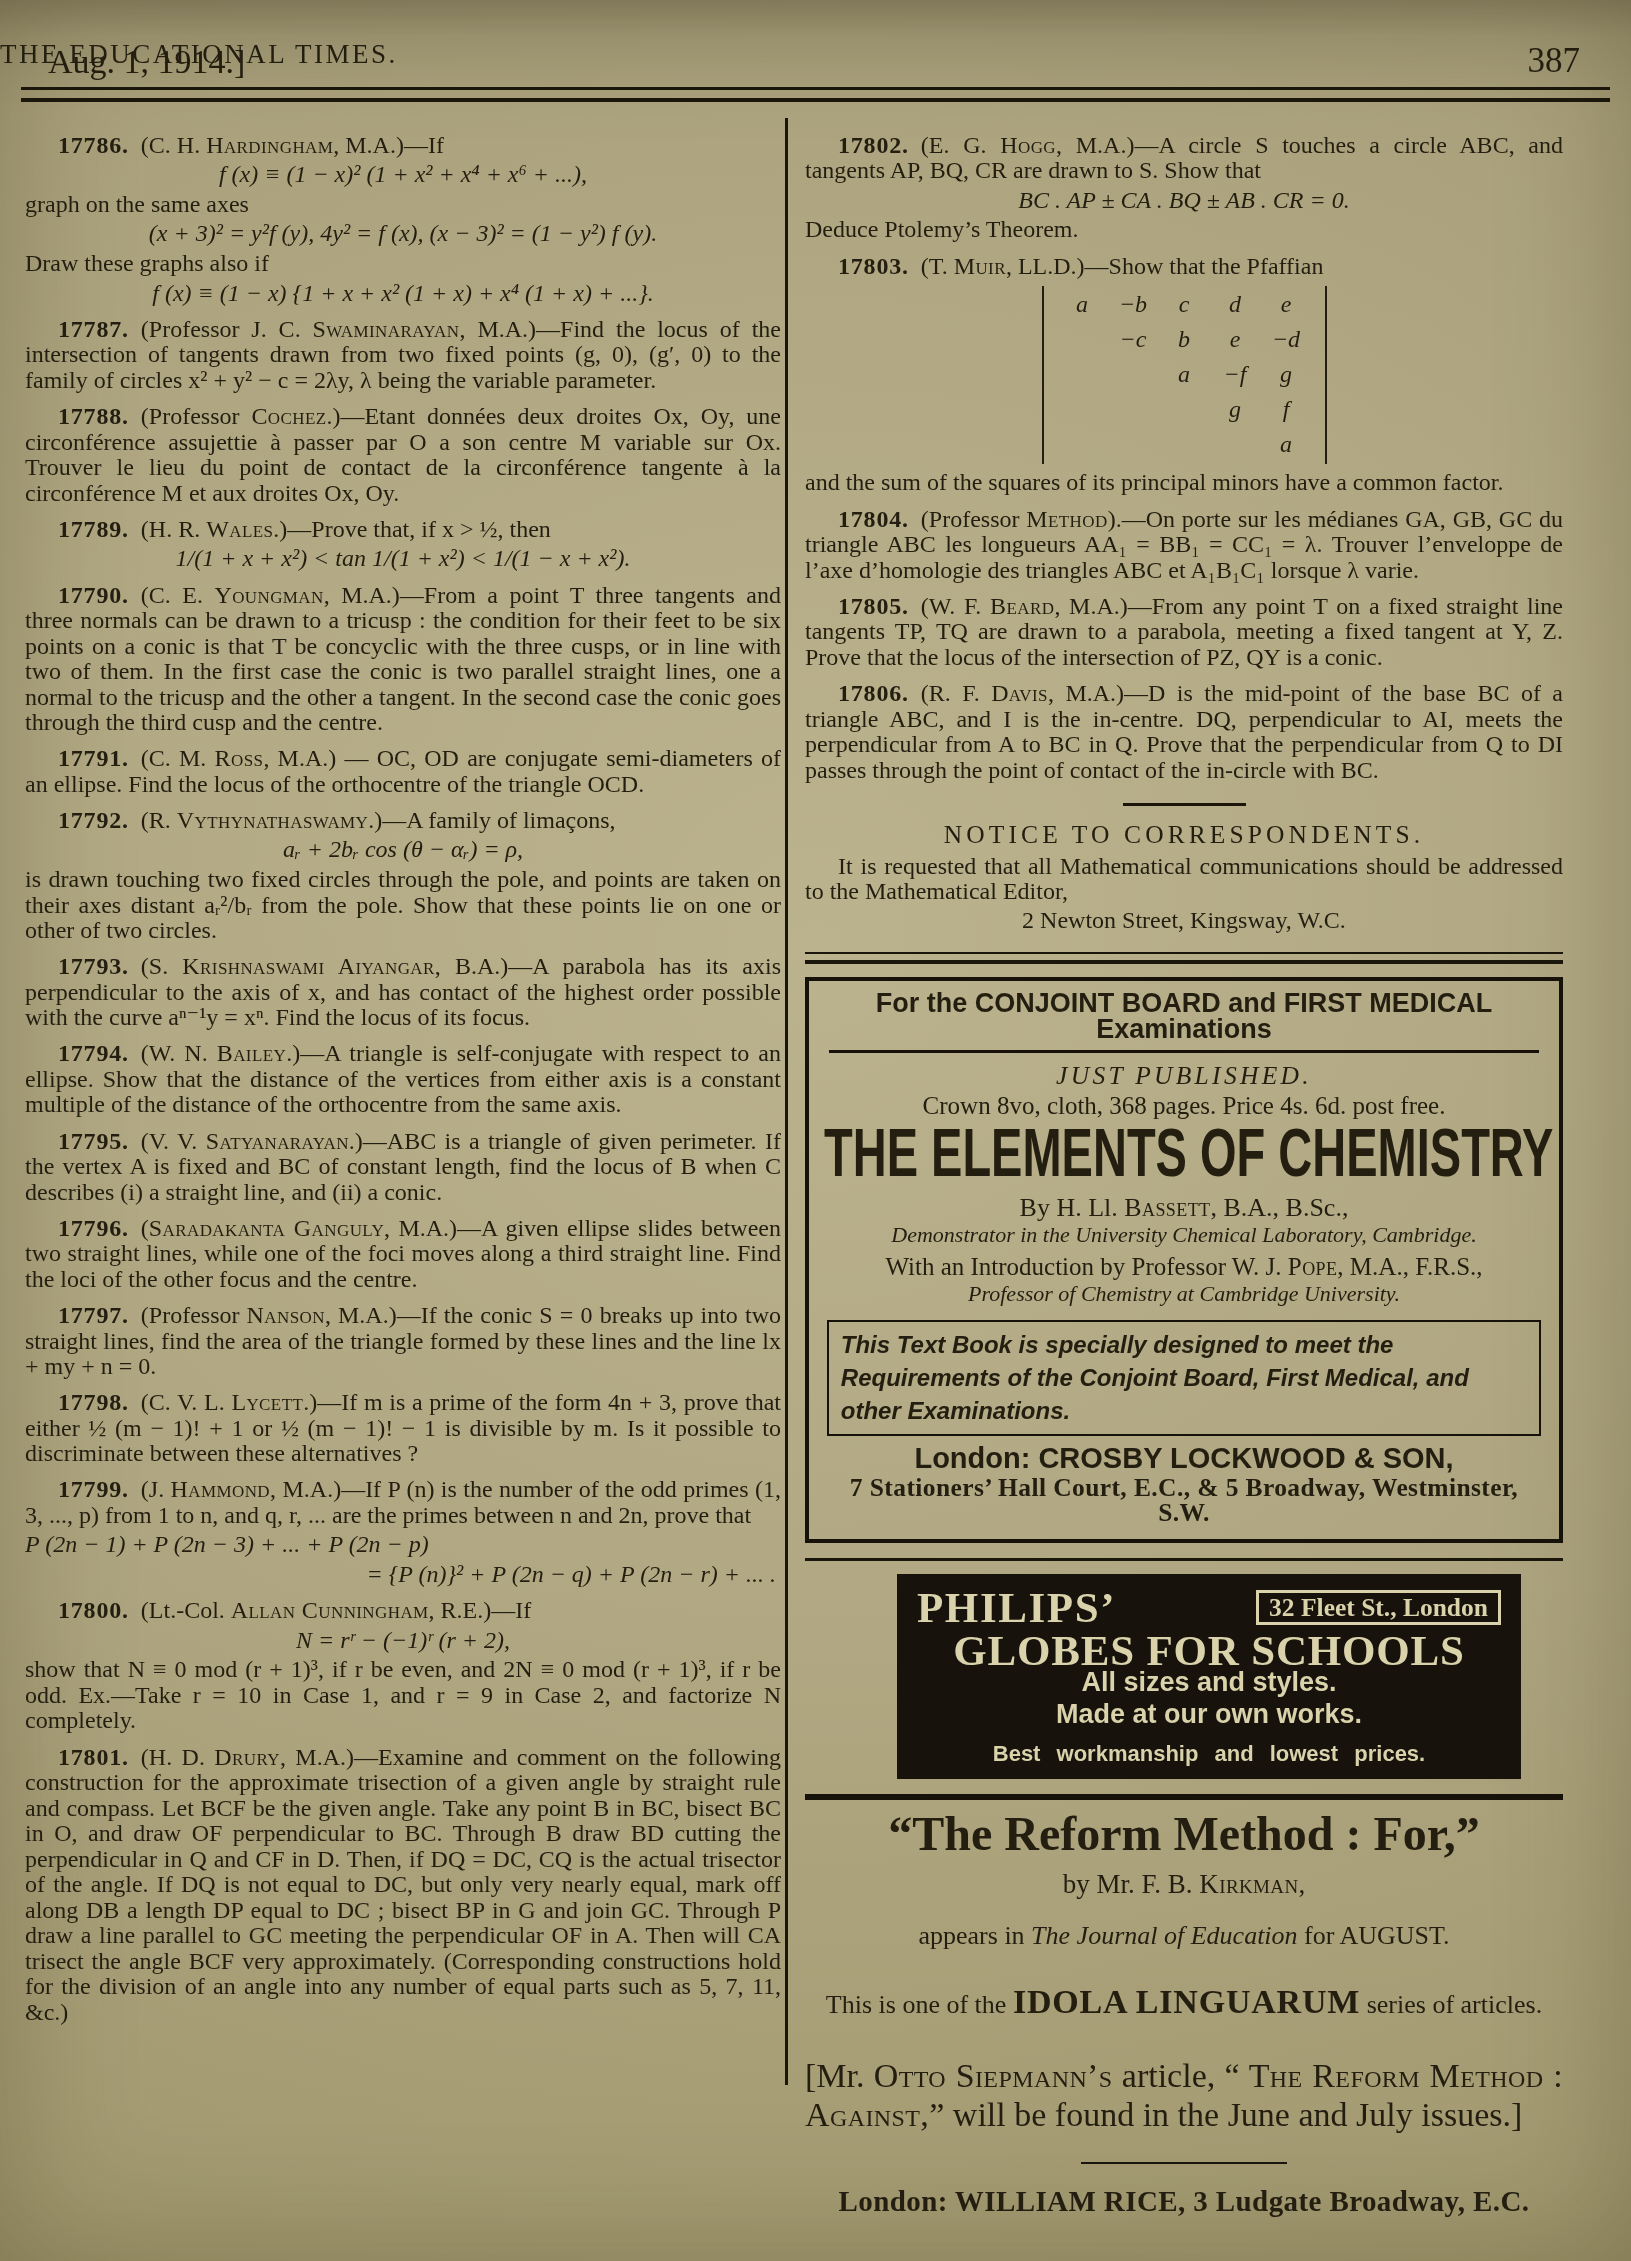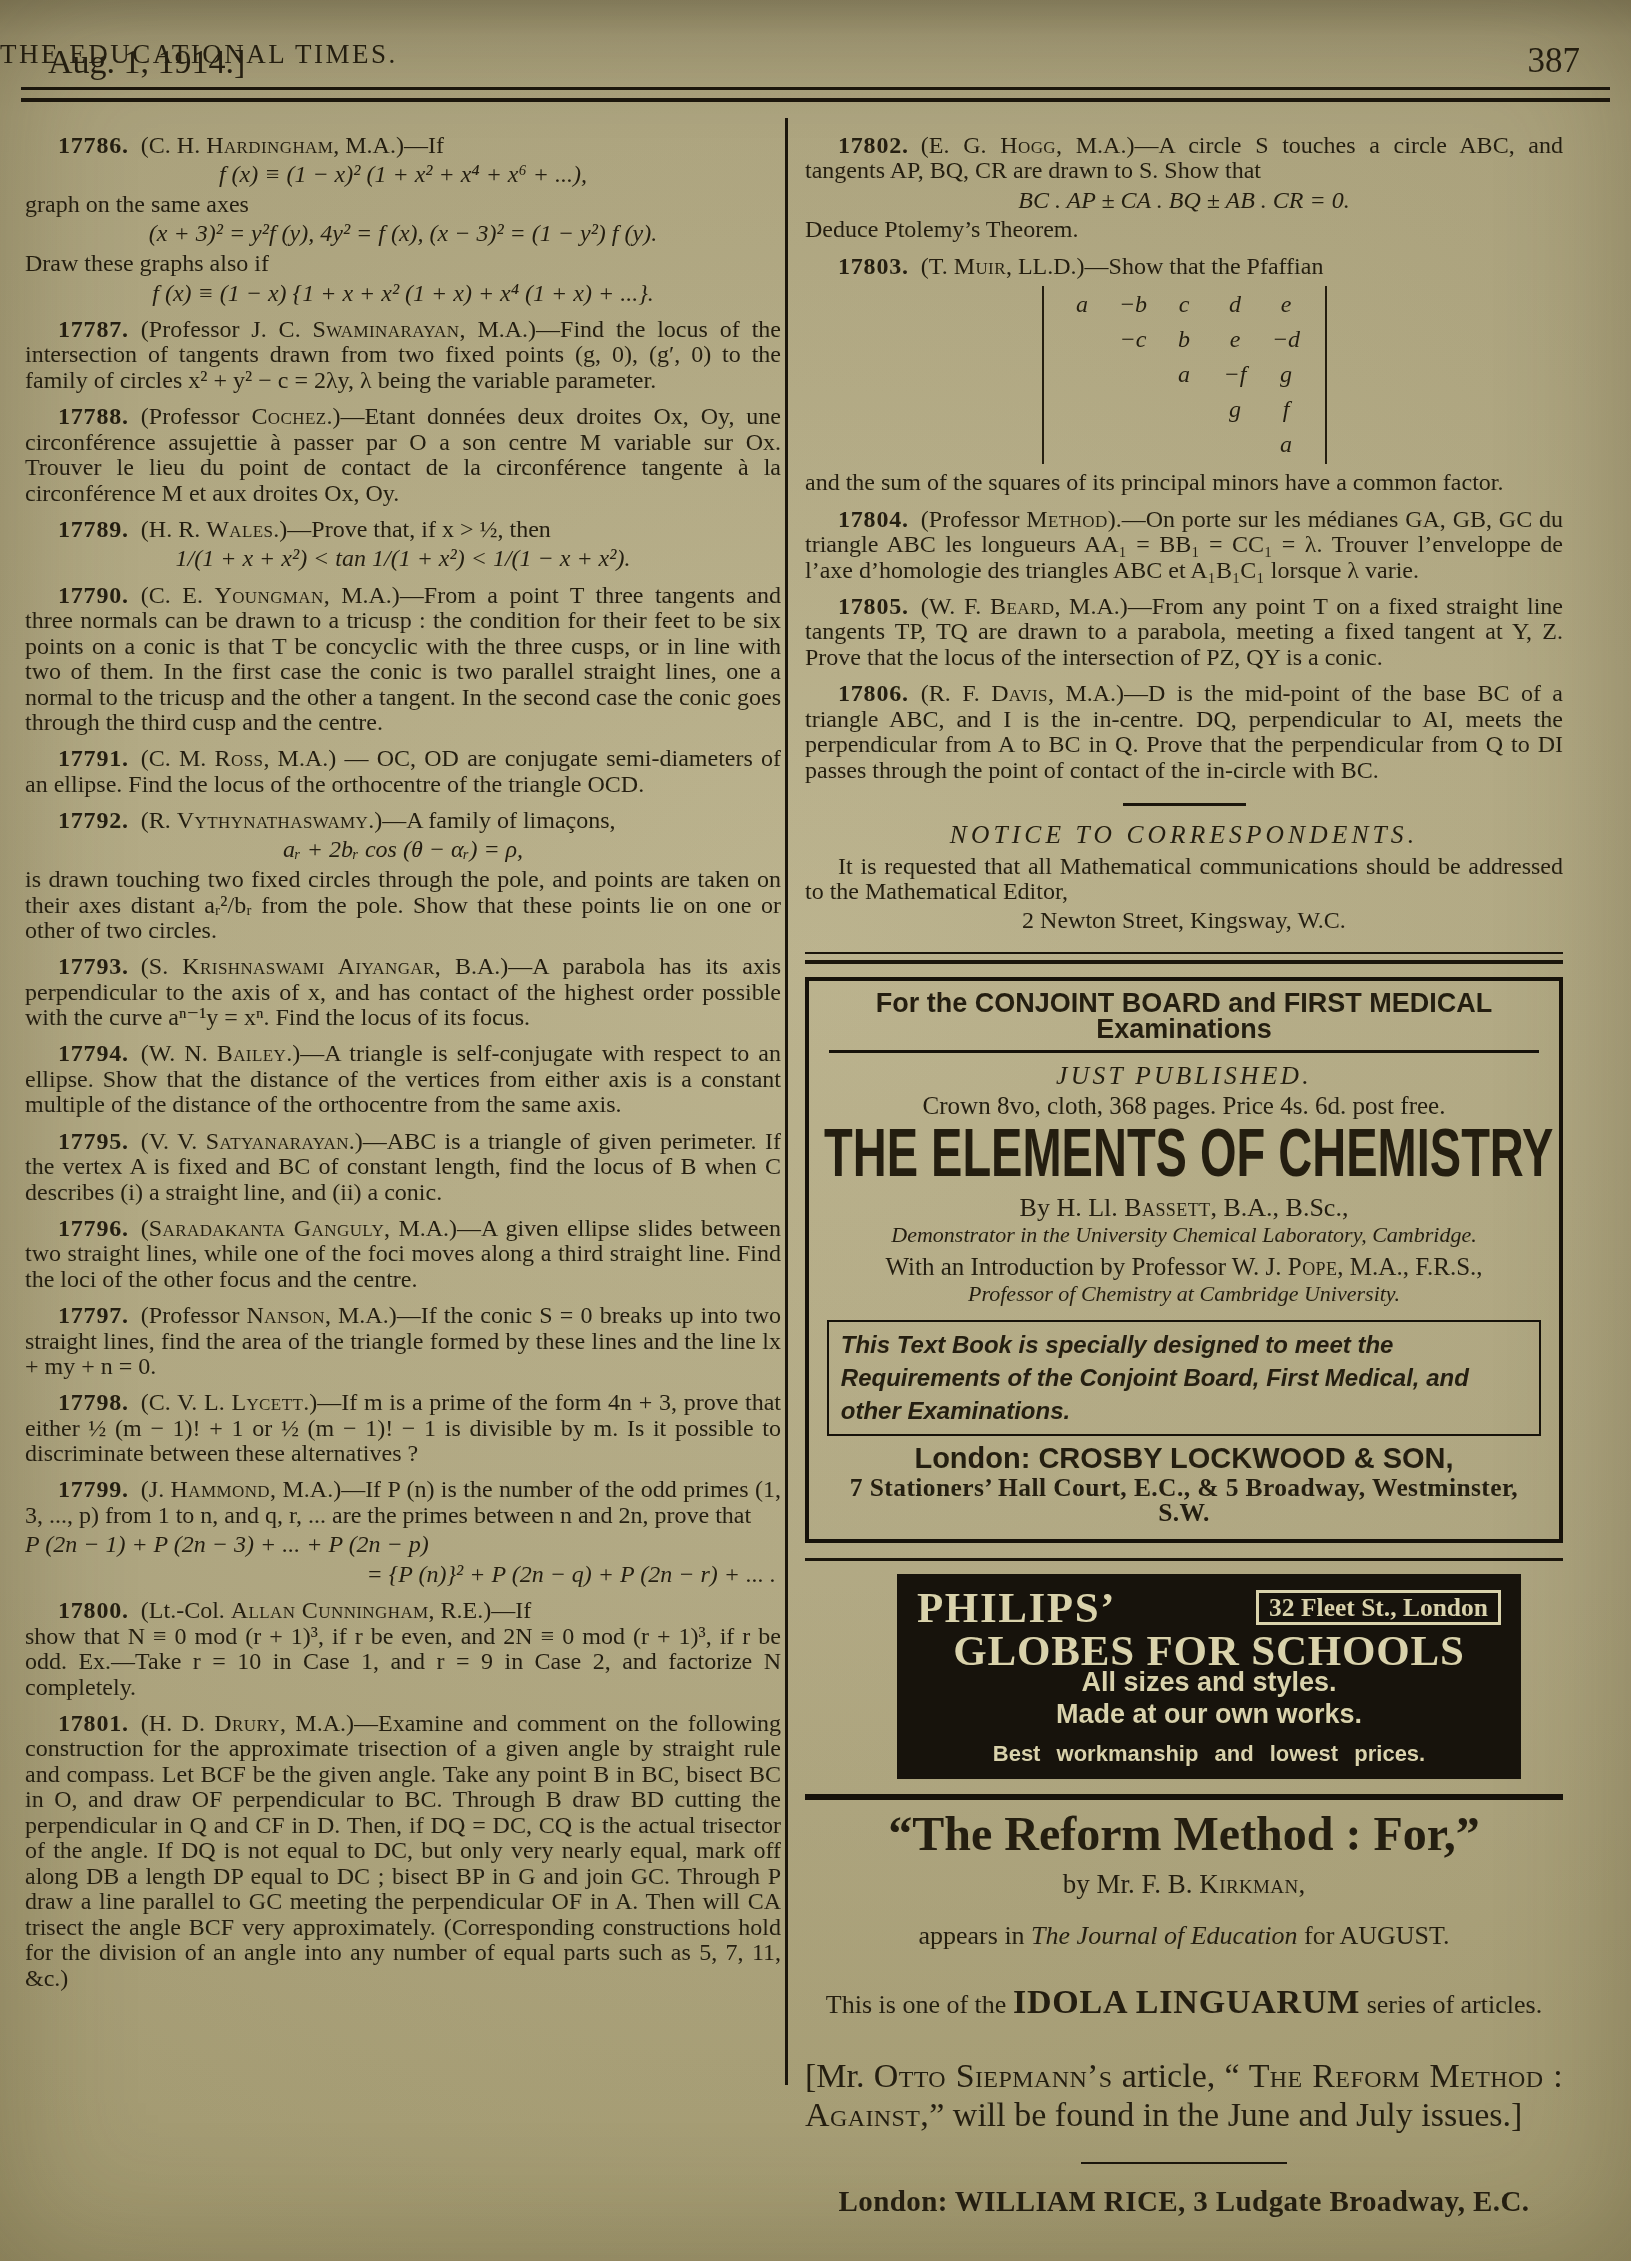--- a/index.html
+++ b/index.html
@@ -29,21 +29,21 @@
   .sc{font-variant:small-caps;letter-spacing:0.4px;}
   .formula{text-align:center;margin:4.1px 0;font-style:italic;}
   .formula.left{text-align:left;font-style:italic;}
   .formula.right{text-align:right;padding-right:5px;font-style:italic;}
   .matrix{text-align:center;margin:6.6px 0;}
   .mx{display:inline-block;border-left:2.5px solid #241e10;border-right:2.5px solid #241e10;padding:1.6px 13px;}
   .mrow{line-height:35px;white-space:nowrap;}
   .mcell{display:inline-block;width:51px;text-align:center;font-style:italic;}
   
   .end-rule{width:123px;height:2.5px;background:#1b160c;margin:20px auto 16.4px;}
-  .notice-head{text-align:center;font-size:25.5px;letter-spacing:4.1px;margin:0 0 6.6px;font-style:italic;}
+  .notice-head{text-align:center;font-size:25.5px;letter-spacing:4.1px;margin:0 0 6.6px;}
   .notice-body{margin:0;text-indent:33px;text-align:justify;}
   .notice-addr{margin:3.3px 0 0;text-align:center;}
   .rule-double2{height:6.6px;border-top:2.5px solid #1b160c;border-bottom:4.1px solid #1b160c;margin:18px 0 0;}
   
   .ad-chem{border:4.1px solid #16120a;margin-top:13px;padding:8.2px 15px 13px;}
   .chem-banner{font-family:"Liberation Sans","DejaVu Sans",sans-serif;font-weight:bold;font-size:27px;text-align:center;margin:1.6px 0 0;}
   .chem-banner-rule{height:2.5px;background:#16120a;margin:8.2px 5px 10px;}
   .chem-justpub{font-style:italic;text-align:center;font-size:25.5px;letter-spacing:3.3px;margin:0;}
   .chem-spec{text-align:center;font-size:25px;margin:5px 0 0;}
   .chem-title-wrap{text-align:center;margin:21.4px 0 20px;}
@@ -136,20 +136,21 @@
     <div class="problem">
       <p class="phead"><span class="pnum">17798.</span> <span>(C. V. L. </span><span class="sc">Lycett</span><span>.)—If m is a prime of the form 4n + 3, prove that either ½ (m − 1)! + 1 or ½ (m − 1)! − 1 is divisible by m. Is it possible to discriminate between these alternatives ?</span></p>
     </div>
     <div class="problem">
       <p class="phead"><span class="pnum">17799.</span> <span>(J. </span><span class="sc">Hammond</span><span>, M.A.)—If P (n) is the number of the odd primes (1, 3, ..., p) from 1 to n, and q, r, ... are the primes between n and 2n, prove that</span></p>
       <div class="formula left">P (2n − 1) + P (2n − 3) + ... + P (2n − p)</div>
       <div class="formula right">= {P (n)}² + P (2n − q) + P (2n − r) + ... .</div>
     </div>
     <div class="problem">
       <p class="phead"><span class="pnum">17800.</span> <span>(Lt.-Col. </span><span class="sc">Allan Cunningham</span><span>, R.E.)—If</span></p>
+      <div class="formula">N = rʳ − (−1)ʳ (r + 2),</div>
       <p class="pcont">show that N ≡ 0 mod (r + 1)³, if r be even, and 2N ≡ 0 mod (r + 1)³, if r be odd.  Ex.—Take r = 10 in Case 1, and r = 9 in Case 2, and factorize N completely.</p>
     </div>
     <div class="problem">
       <p class="phead"><span class="pnum">17801.</span> <span>(H. D. </span><span class="sc">Drury</span><span>, M.A.)—Examine and comment on the following construction for the approximate trisection of a given angle by straight rule and compass.  Let BCF be the given angle. Take any point B in BC, bisect BC in O, and draw OF perpendicular to BC.  Through B draw BD cutting the perpendicular in Q and CF in D.  Then, if DQ = DC, CQ is the actual trisector of the angle.  If DQ is not equal to DC, but only very nearly equal, mark off along DB a length DP equal to DC ; bisect BP in G and join GC.  Through P draw a line parallel to GC meeting the perpendicular OF in A.  Then will CA trisect the angle BCF very approximately.  (Corresponding constructions hold for the division of an angle into any number of equal parts such as 5, 7, 11, &amp;c.)</span></p>
     </div>
   </div>
 
 <div class="col col-right">
   <div id="col-right-problems">
       <div class="problem">

